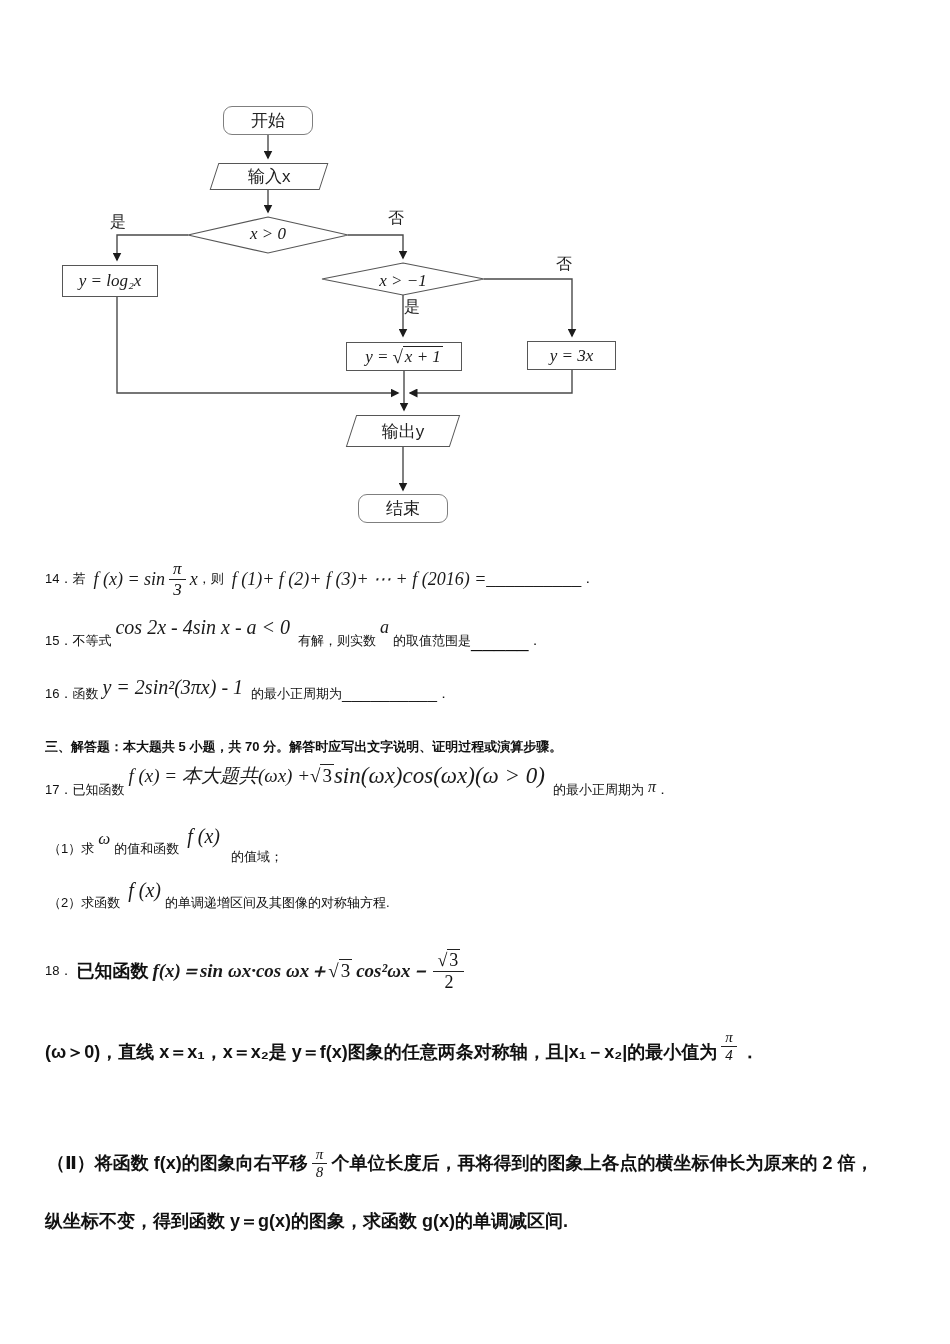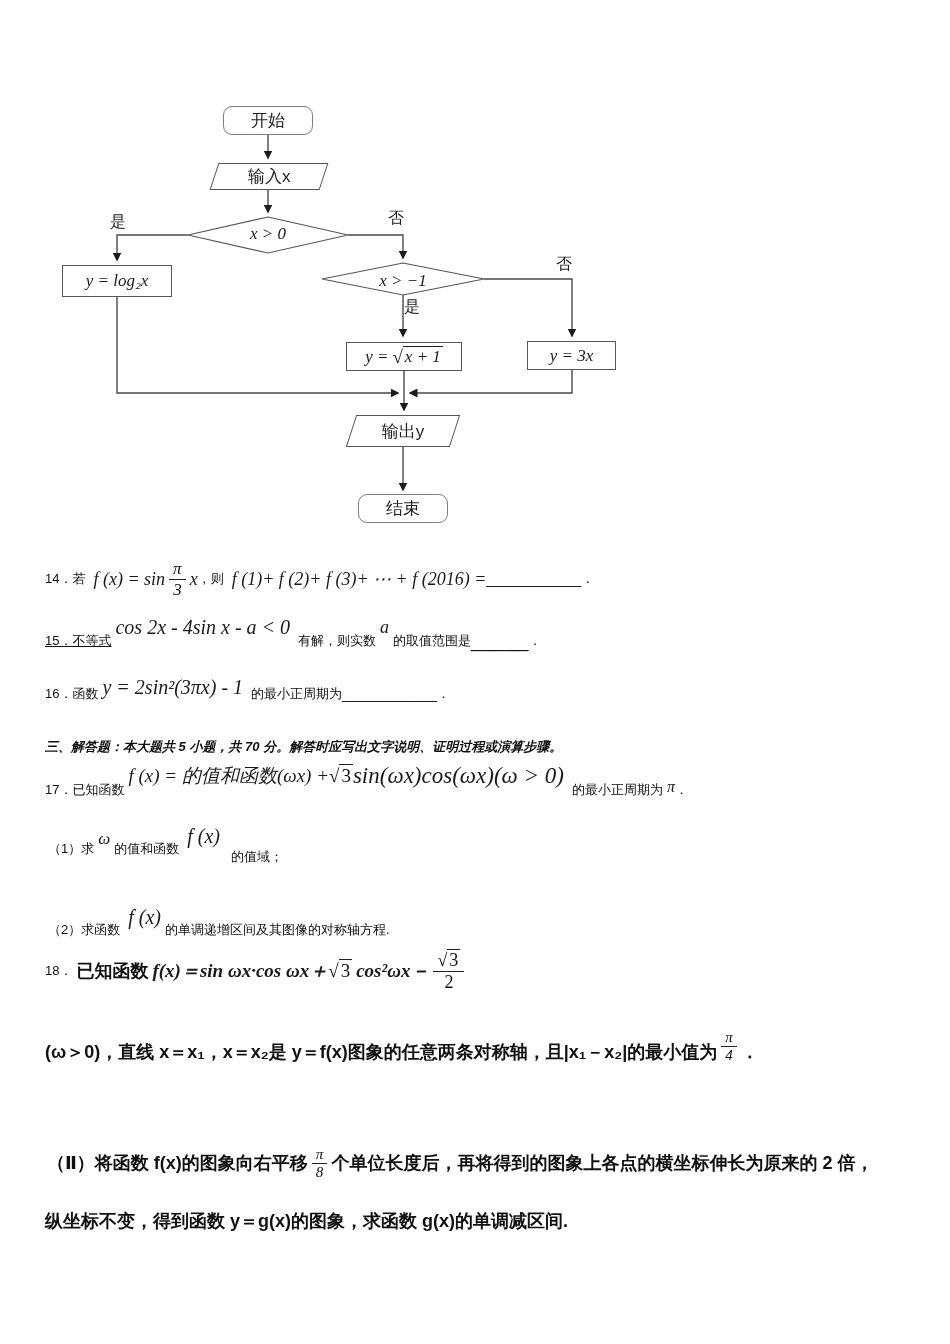--- a/index.html
+++ b/index.html
@@ -71,21 +71,21 @@
 
     <div class="shape para" style="left:214px;top:163px;width:110px;height:27px;">
       <span>输入x</span>
     </div>
 
     <div class="dlabel" style="left:188px;top:224px;width:160px;">x &gt; 0</div>
 
     <div class="branch" style="left:110px;top:212px;">是</div>
     <div class="branch" style="left:388px;top:208px;">否</div>
 
-    <div class="shape proc" style="left:62px;top:265px;width:110px;height:32px;">
+    <div class="shape proc" style="left:62px;top:265px;width:96px;height:32px;">
       <span>y = log₂x</span>
     </div>
 
     <div class="dlabel" style="left:322px;top:271px;width:162px;">x &gt; −1</div>
 
     <div class="branch" style="left:404px;top:297px;">是</div>
     <div class="branch" style="left:556px;top:254px;">否</div>
 
     <div class="shape proc" style="left:346px;top:342px;width:116px;height:29px;">
       <span>y =</span>
@@ -119,21 +119,21 @@
     <span class="gap4"></span>
     <span class="math">x</span>
     <span class="cn">，则</span>
     <span class="gap8"></span>
     <span class="math">f (1)+ f (2)+ f (3)+ ⋯ + f (2016) =</span>
     <span class="blank" style="font-size:19px;">__________</span>
     <span class="cn">．</span>
   </div>
 
   <div class="row" style="left:45px;top:614px;height:44px;">
-    <span class="cn" style="position:relative;top:5px;text-decoration:underline;">15．不等式</span>
+    <span class="cn" style="position:relative;top:5px;">15．不等式</span>
     <span class="gap4"></span>
     <span class="math up" style="font-size:20px;">cos 2x - 4sin x - a &lt; 0</span>
     <span class="gap8"></span>
     <span class="cn" style="position:relative;top:5px;">有解，则实数</span>
     <span class="gap4"></span>
     <span class="math up">a</span>
     <span class="gap4"></span>
     <span class="cn" style="position:relative;top:5px;">的取值范围是</span>
     <span class="blank" style="font-size:23px;position:relative;top:5px;">_____</span>
     <span class="cn" style="position:relative;top:5px;">．</span>
@@ -142,28 +142,28 @@
   <div class="row" style="left:45px;top:670px;height:40px;">
     <span class="cn" style="position:relative;top:4px;">16．函数</span>
     <span class="gap4"></span>
     <span class="math up" style="font-size:20px;margin-top:12px;">y = 2sin²(3πx) - 1</span>
     <span class="gap8"></span>
     <span class="cn" style="position:relative;top:4px;">的最小正周期为</span>
     <span class="blank" style="font-size:19px;position:relative;top:4px;">__________</span>
     <span class="cn" style="position:relative;top:4px;">．</span>
   </div>
 
-  <div class="row" style="left:45px;top:734px;height:26px;font-style:italic;">
+  <div class="row" style="left:45px;top:734px;height:26px;">
     <span class="cn bold">三、解答题：本大题共 5 小题，共 70 分。解答时应写出文字说明、证明过程或演算步骤。</span>
   </div>
 
   <div class="row" style="left:45px;top:764px;height:42px;">
     <span class="cn" style="position:relative;top:5px;">17．已知函数</span>
     <span class="gap4"></span>
-    <span class="math up" style="font-size:19px;">f (x) = 的值和函数(ωx) +</span>
+    <span class="math up" style="font-size:19px;">f (x) = 本大题共(ωx) +</span>
     <span class="up" style="font-family:'Liberation Serif','DejaVu Serif',serif;font-size:19px;">
       <span class="sqrt-sign">√</span><span class="rad">3</span>
     </span>
     <span class="math up" style="font-size:23px;">sin(ωx)cos(ωx)(ω &gt; 0)</span>
     <span class="gap8"></span>
     <span class="cn" style="position:relative;top:5px;">的最小正周期为</span>
     <span class="gap4"></span>
     <span class="math" style="position:relative;top:2px;font-size:16px;">π</span>
     <span class="cn" style="position:relative;top:5px;">．</span>
   </div>
@@ -173,21 +173,21 @@
     <span class="gap4"></span>
     <span class="math up2" style="font-size:17px;">ω</span>
     <span class="gap4"></span>
     <span class="cn" style="position:relative;top:4px;">的值和函数</span>
     <span class="gap8"></span>
     <span class="math up" style="font-size:20px;">f (x)</span>
     <span class="gap4"></span>
     <span class="cn" style="position:relative;top:12px;margin-left:7px;">的值域；</span>
   </div>
 
-  <div class="row" style="left:48px;top:878px;height:42px;margin-top:27px;">
+  <div class="row" style="left:48px;top:878px;height:42px;">
     <span class="cn" style="position:relative;top:4px;">（2）求函数</span>
     <span class="gap8"></span>
     <span class="math up" style="font-size:20px;">f (x)</span>
     <span class="gap4"></span>
     <span class="cn" style="position:relative;top:4px;">的单调递增区间及其图像的对称轴方程.</span>
   </div>
 
   <div class="row" style="left:45px;top:936px;height:70px;">
     <span class="cn">18．</span>
     <span class="gap4"></span>

